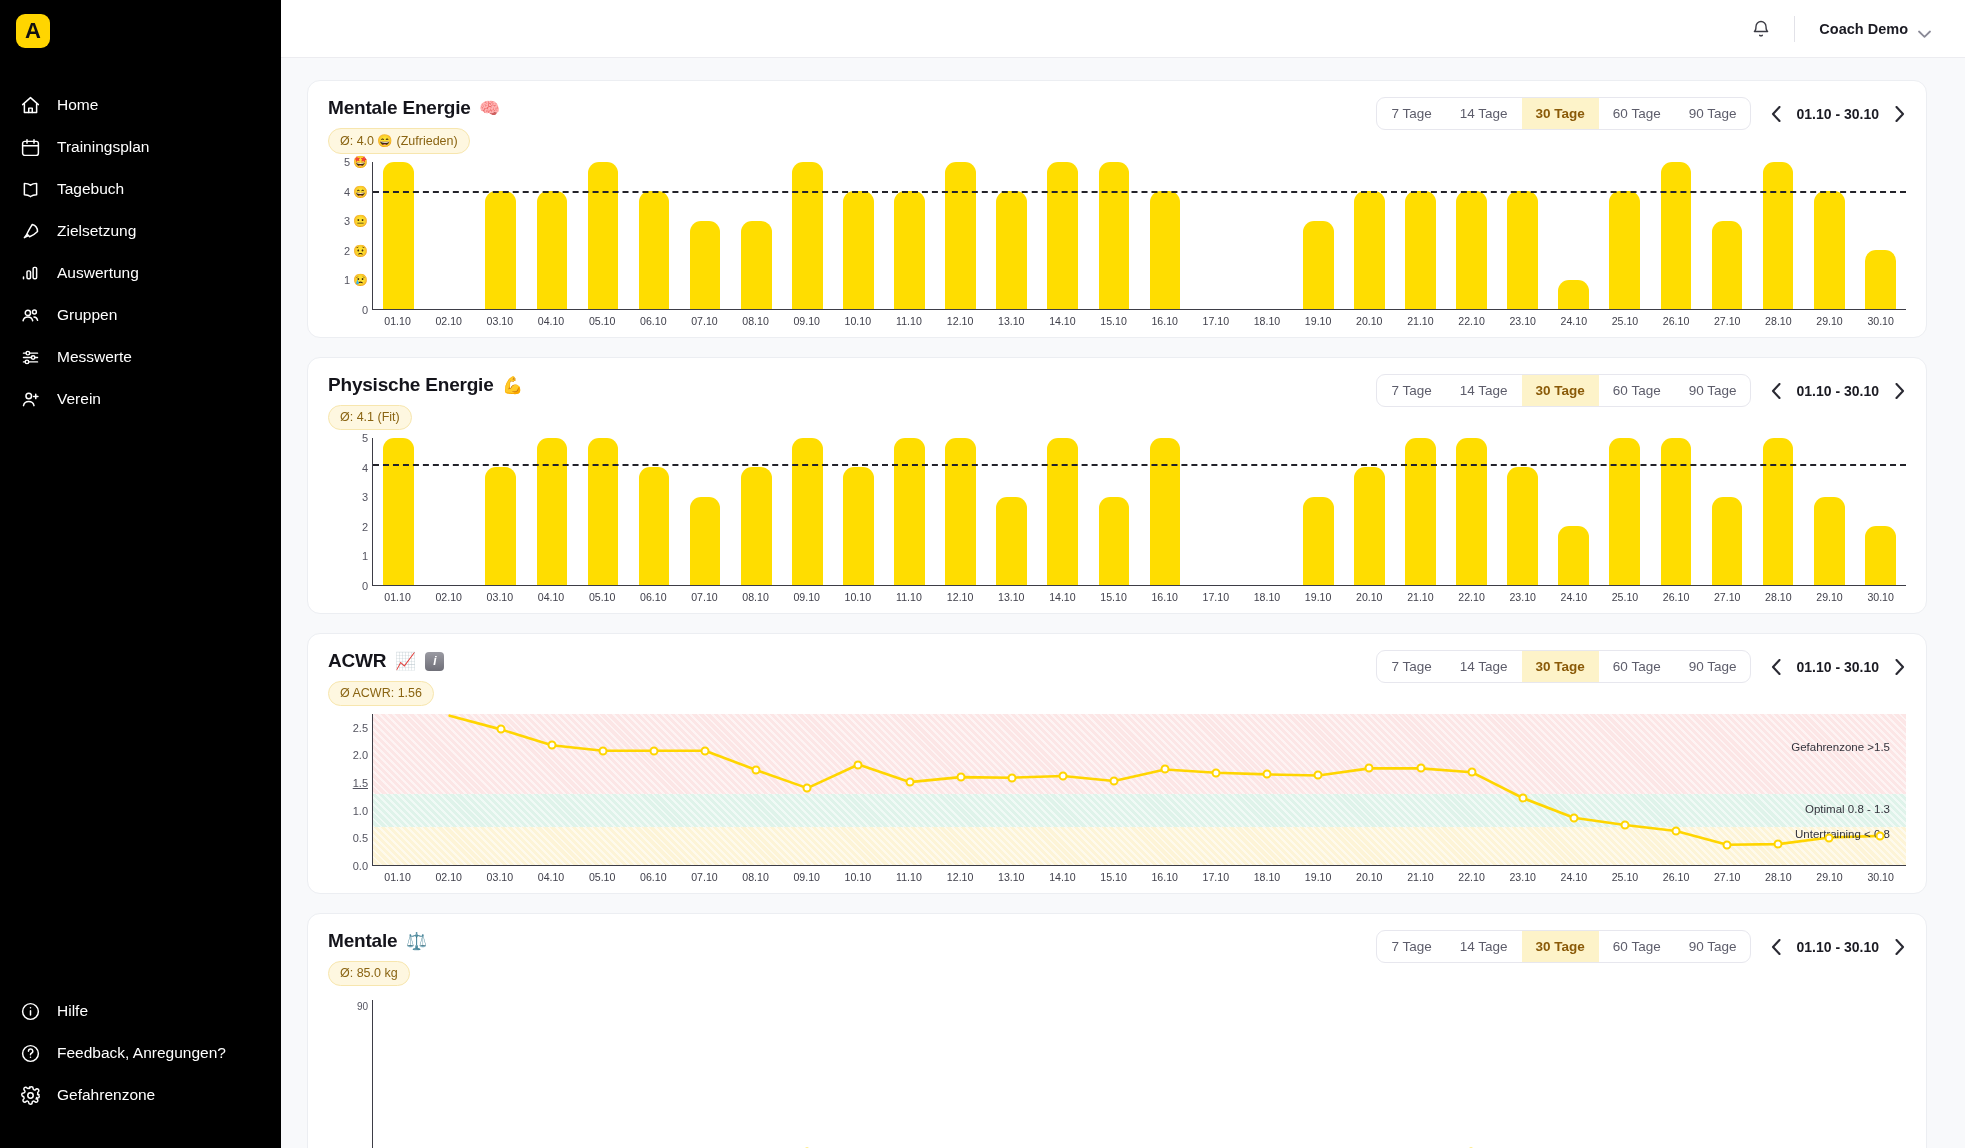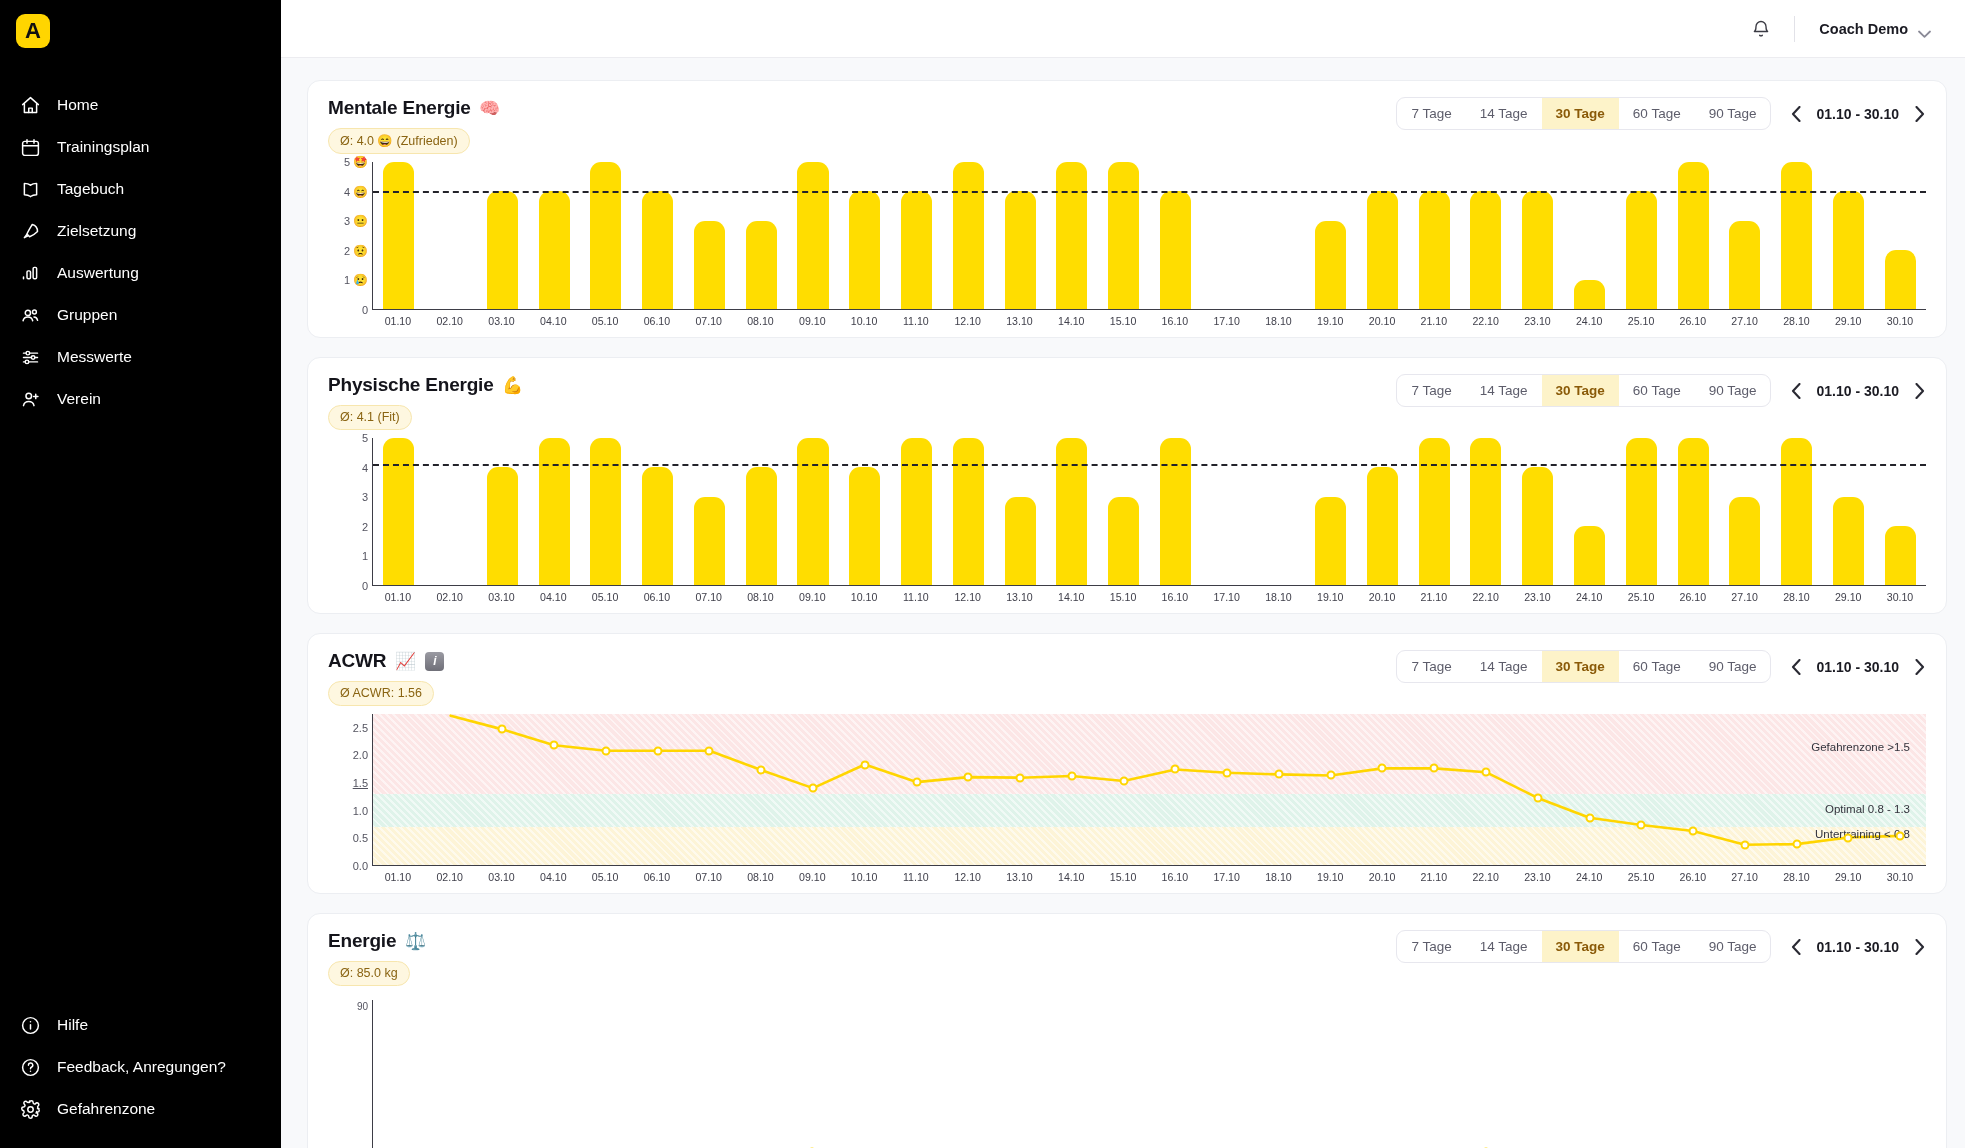--- a/index.html
+++ b/index.html
@@ -25,21 +25,21 @@
   .logo-wrap { padding: 14px 0 0 16px; }
   .logo {
     width: 34px; height: 34px;
     background: #FFD500;
     border-radius: 9px;
     display: flex; align-items: center; justify-content: center;
     font-weight: bold; font-size: 22px; color: #111;
     line-height: 1;
   }
   .nav-top { margin-top: 36px; }
-  .nav-bottom { margin-top: auto; padding-bottom: 18px; }
+  .nav-bottom { margin-top: auto; padding-bottom: 32px; }
   .nav-item {
     display: flex; align-items: center;
     gap: 15px;
     padding: 9px 0 9px 18px;
     font-size: 15.5px;
     color: #fff;
     cursor: pointer;
     line-height: 1.3;
   }
   .nav-icon { width: 24px; height: 24px; display: inline-flex; align-items: center; justify-content: center; flex: 0 0 24px; }
@@ -69,21 +69,21 @@
   .bell { width: 34px; height: 34px; display: flex; align-items: center; justify-content: center; cursor: pointer; }
   .bell svg { width: 20px; height: 20px; stroke: #3b3b44; fill: none; stroke-width: 1.6; stroke-linecap: round; stroke-linejoin: round; }
   .divider-v { width: 1px; height: 26px; background: #e2e2e8; margin: 0 24px 0 16px; }
   .user { display: flex; align-items: center; gap: 10px; cursor: pointer; font-size: 14.5px; font-weight: bold; color: #1b1b23; }
   .caret { width: 13px; height: 8px; }
   .caret svg { width: 13px; height: 8px; stroke: #8a8a97; fill: none; stroke-width: 1.8; stroke-linecap: round; stroke-linejoin: round; }
 
   .content {
     flex: 1 1 auto;
     overflow: hidden;
-    padding: 22px 18px 0 26px;
+    padding: 22px 38px 0 26px;
   }
 
   .card {
     background: #fff;
     border: 1px solid #eceef2;
     border-radius: 13px;
     margin-bottom: 19px;
     padding: 16px 20px 10px 20px;
     position: relative;
   }
@@ -829,21 +829,21 @@
             <div class="xtick">29.10</div>
             <div class="xtick">30.10</div>
           </div>
       </div>
     </section>
 
     <section class="card">
       <div class="card-head">
         <div>
           <div class="card-title">
-            <span>Energie</span>
+            <span>Mentale</span>
             <span class="emoji">⚖️</span>
           </div>
           <div class="avg-pill">Ø: 85.0 kg</div>
         </div>
         <div class="controls">
           <div class="range-group">
             <button class="range-btn">7 Tage</button>
             <button class="range-btn">14 Tage</button>
             <button class="range-btn active">30 Tage</button>
             <button class="range-btn">60 Tage</button>

